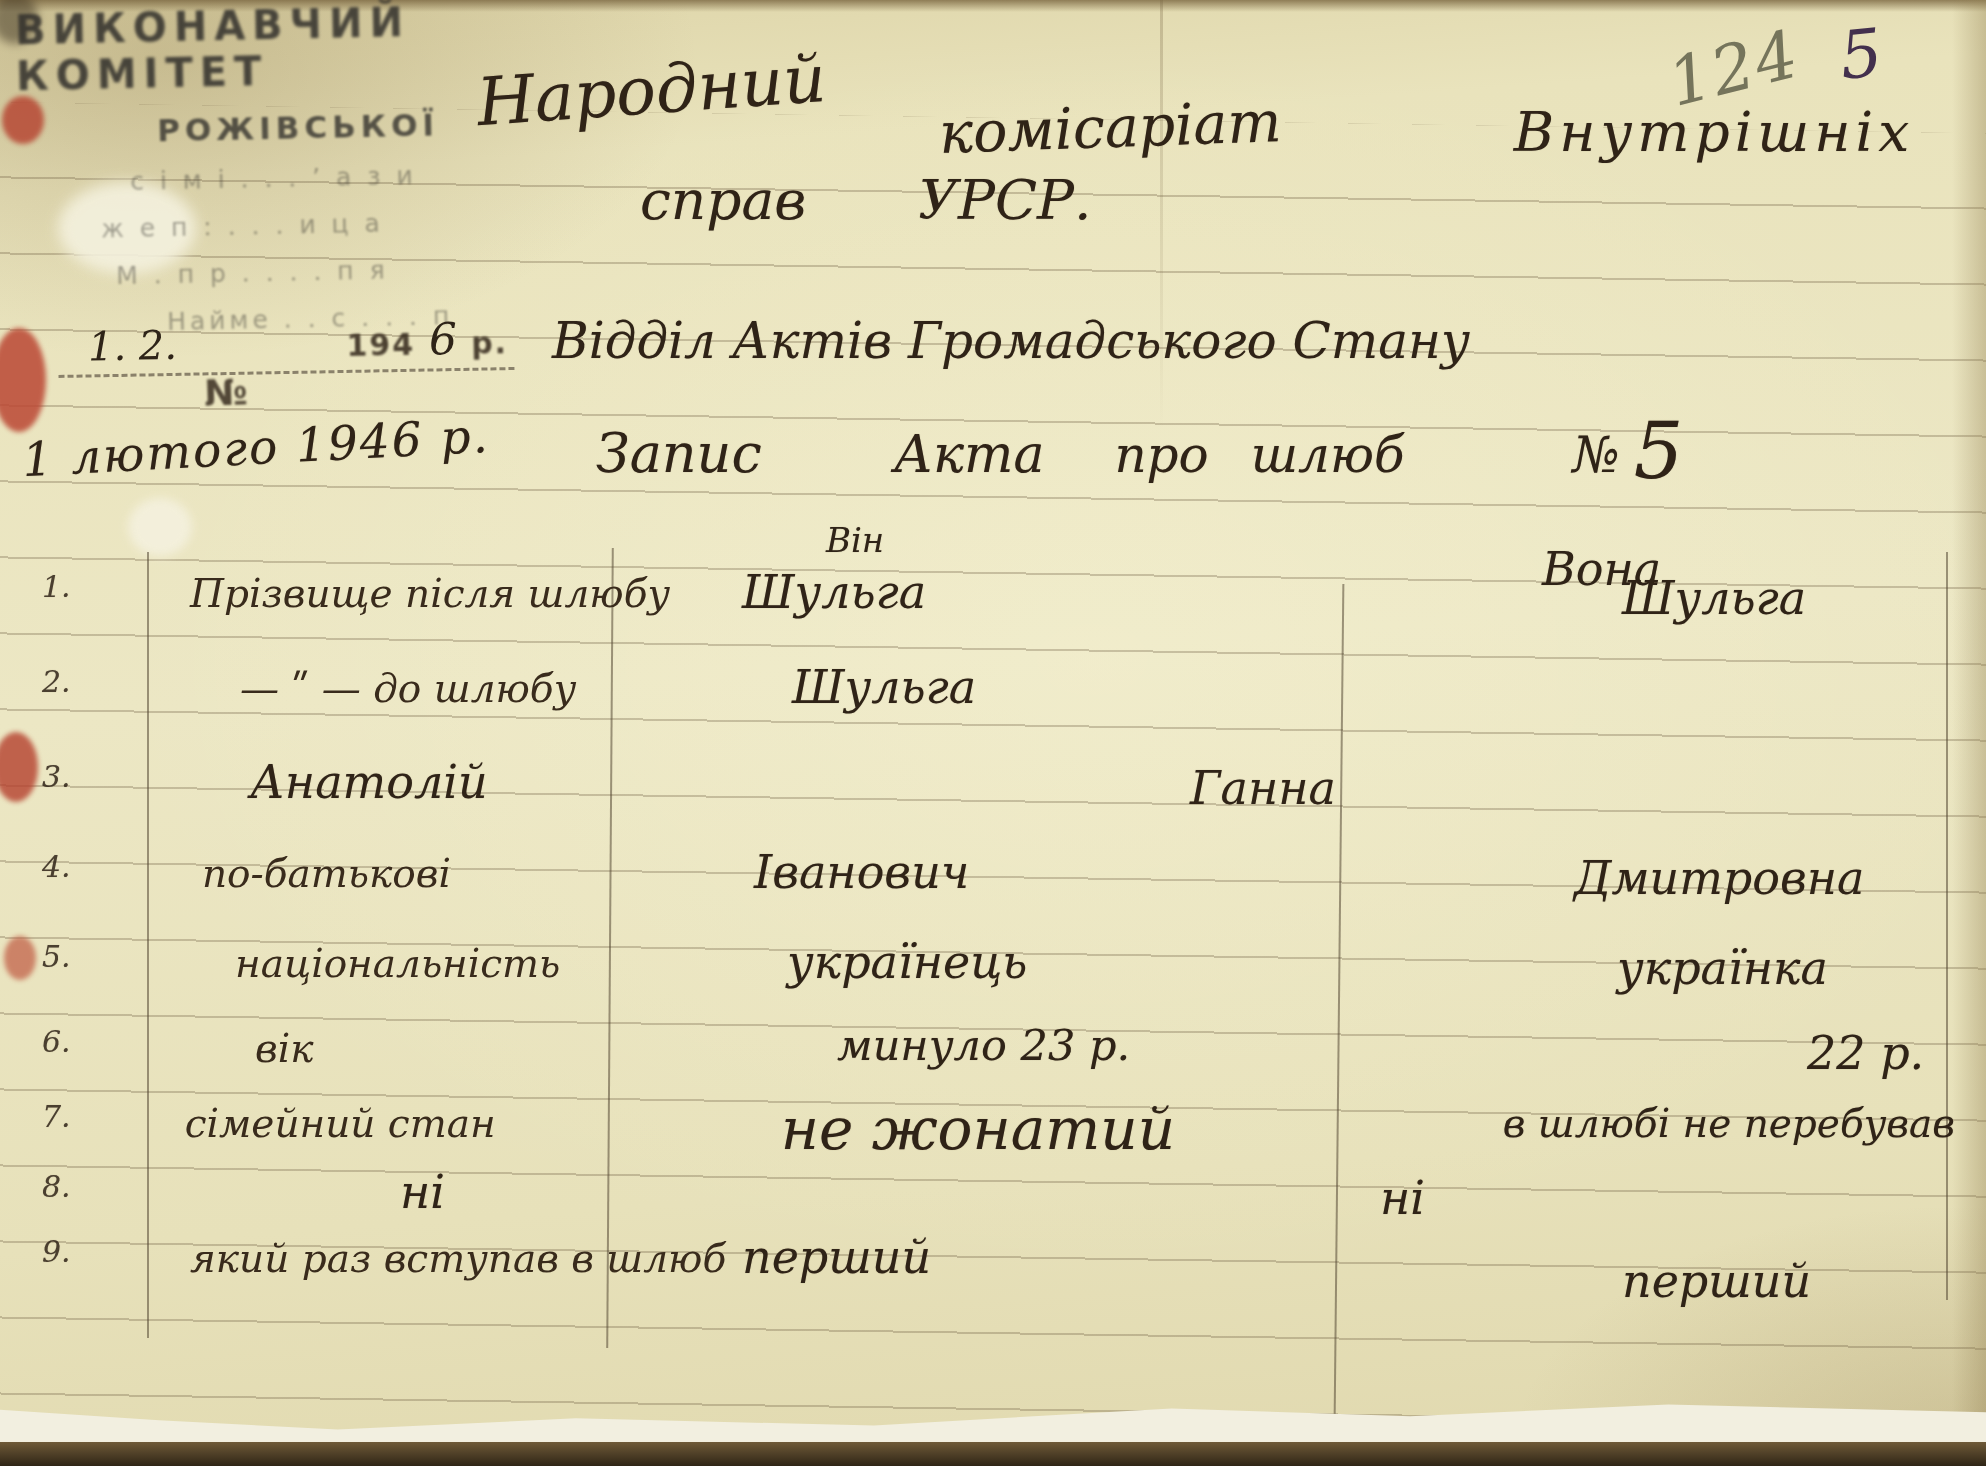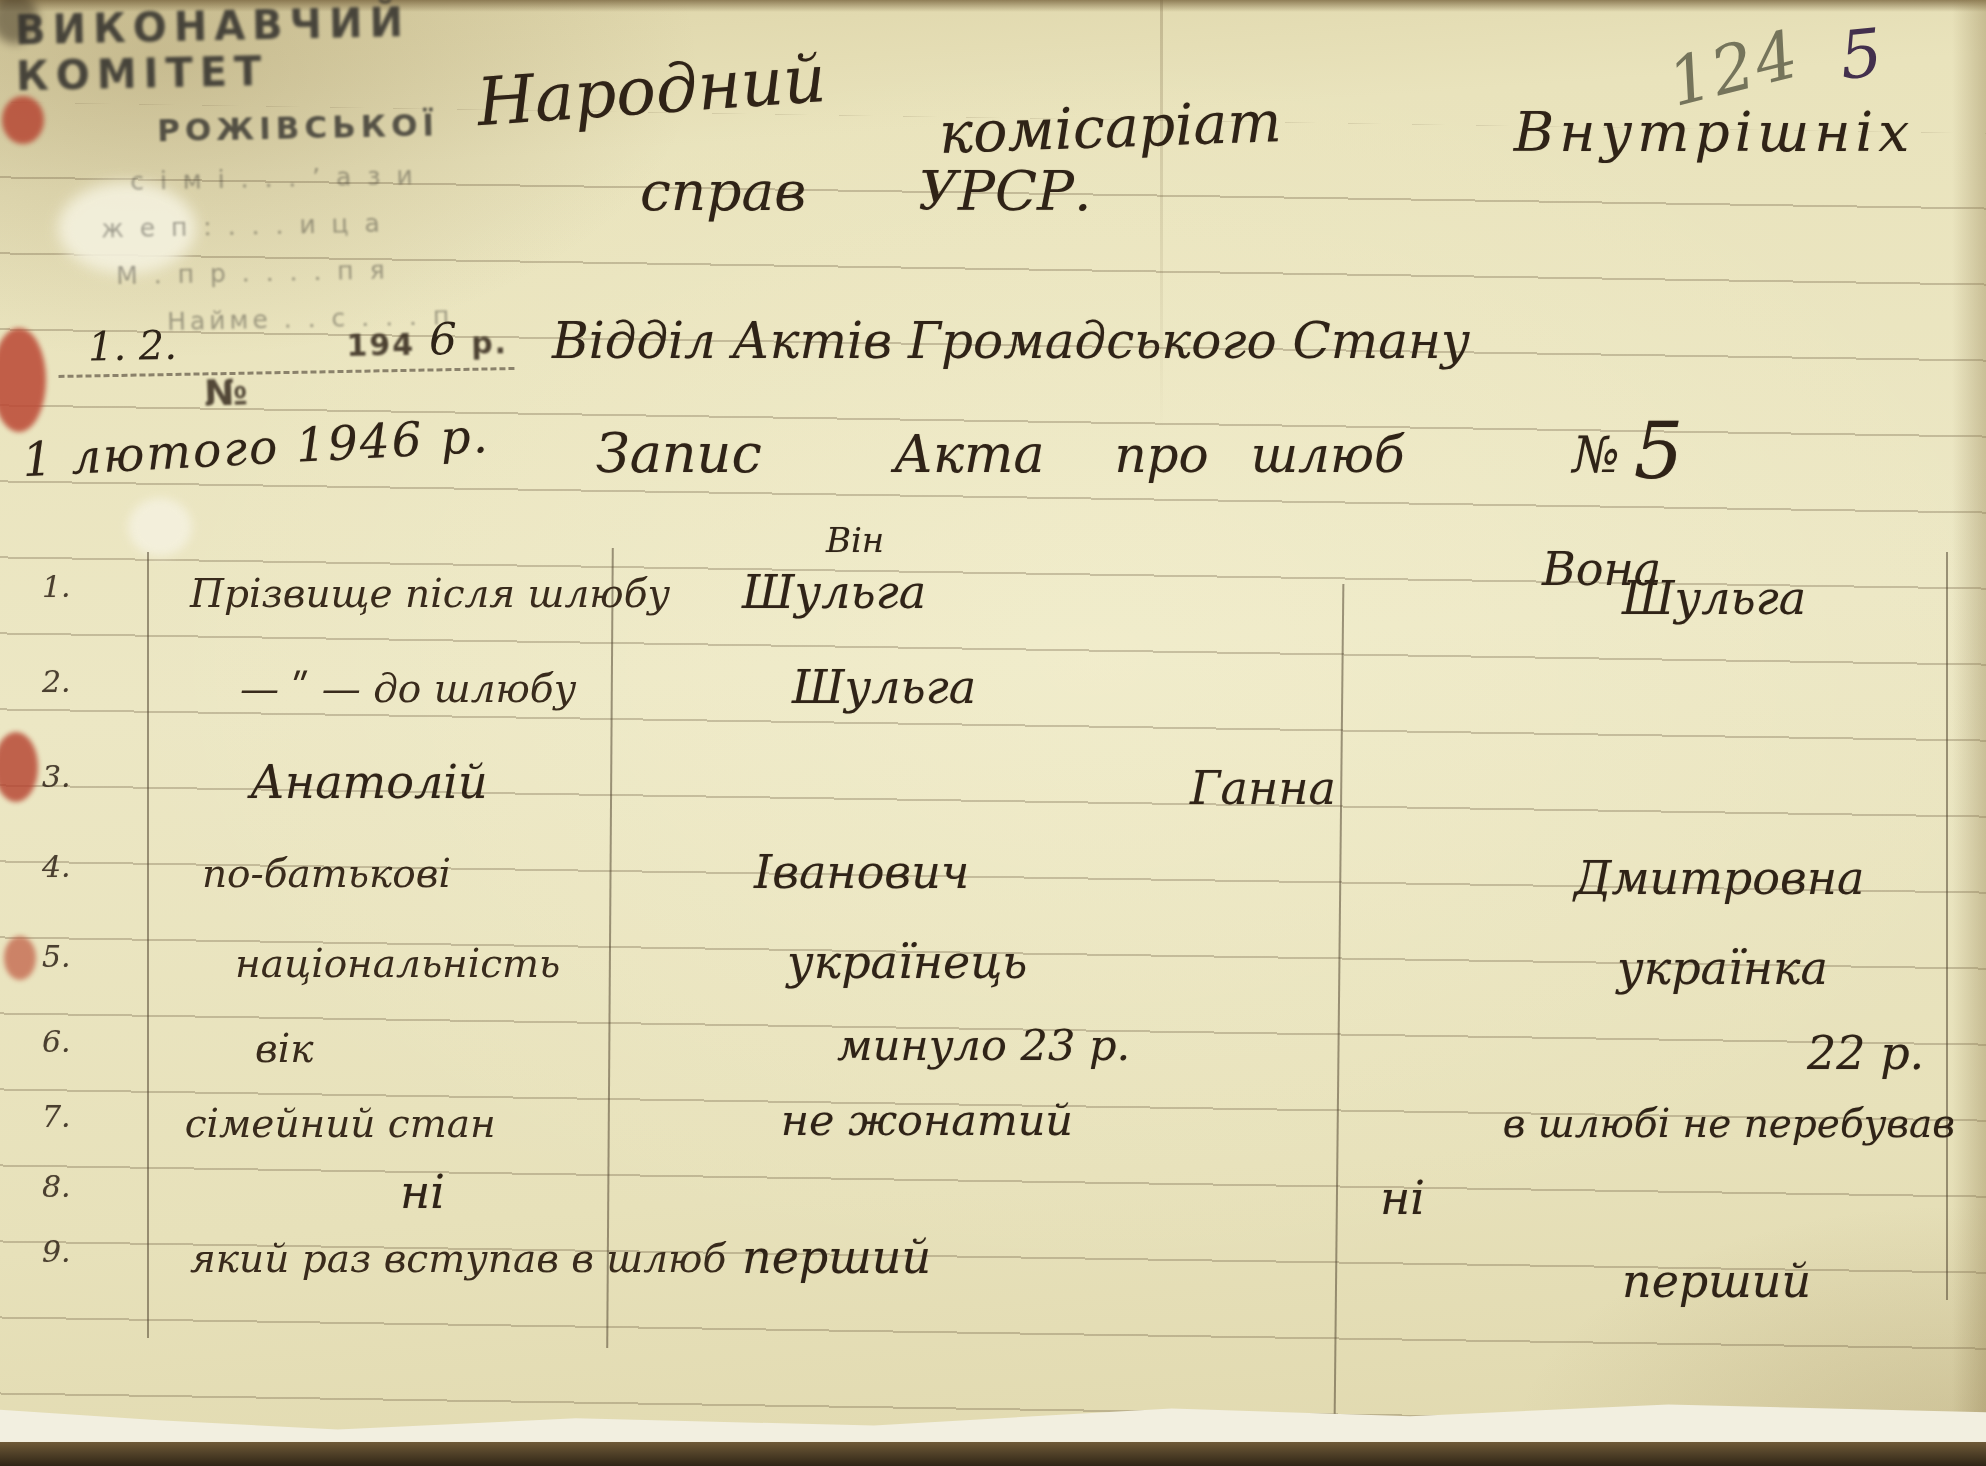--- a/index.html
+++ b/index.html
@@ -71,21 +71,21 @@
     color:rgba(96,96,74,.85); transform:rotate(-14deg); letter-spacing:2px;}
   .pnum-ink{position:absolute; left:1840px; top:16px; font-style:italic; font-size:66px;
     color:#43304d; transform:rotate(-6deg);}
   
   .hwt{font-style:italic; color:#2f2317; text-shadow:0 0 1px rgba(55,38,20,.35);}
   
   .h1{position:absolute; left:478px; top:52px; display:flex; white-space:nowrap;}
   .h1 .w0{font-size:66px; transform:rotate(-4deg);}
   .h1 .w1{font-size:57px; margin:42px 0 0 112px; transform:rotate(-2deg);}
   .h1 .w2{font-size:55px; margin:48px 0 0 232px; letter-spacing:5px;}
-  .h2{position:absolute; left:640px; top:159px; display:flex; gap:112px; font-size:55px;}
+  .h2{position:absolute; left:640px; top:168px; display:flex; gap:112px; font-size:55px;}
   .h3{position:absolute; left:552px; top:312px; display:flex; gap:92px; font-size:50px; white-space:nowrap;}
   .h4{position:absolute; left:596px; top:400px; display:flex; align-items:baseline; white-space:nowrap;}
   .h4 .r0{font-size:54px;}
   .h4 .r1{font-size:52px; margin-left:132px;}
   .h4 .r2{font-size:50px; margin-left:70px;text-align:center;}
   .h4 .r3{font-size:50px; margin-left:42px;}
   .h4 .sign{font-size:50px; margin-left:168px;}
   .h4 .num{font-size:78px; margin-left:14px; transform:translateY(6px);}
   .col-he{position:absolute; left:826px; top:520px; font-size:34px;}
   .col-she{position:absolute; left:1542px; top:542px; font-size:46px;}
@@ -110,21 +110,21 @@
   .trow:nth-child(8) .c-label{padding-left:45px;}
   .trow:nth-child(3) .c-she{padding-left:210px;}
   .trow:nth-child(4) .c-she{padding-left:90px;}
   .trow:nth-child(5) .c-she{padding-left:100px;}
   .trow:nth-child(6) .c-she{padding-left:240px;}
   .trow:nth-child(7) .c-she{padding-left:25px; font-size:39px;}
   .trow:nth-child(8) .c-he{padding-left:240px;}
   .trow:nth-child(8) .c-she{padding-left:250px;}
   .trow:nth-child(9) .c-she{padding-top:34px;}
   .trow:nth-child(6) .c-he{padding-left:120px; font-size:43px;}
-  .trow:nth-child(7) .c-he{padding-left:155px; font-size:43px;}
+  .trow:nth-child(7) .c-he{padding-left:155px; font-size:58px;}
 </style>
 </head>
 <body>
 
 <div class="page">
 
   <div class="ruled"></div>
 
   <div class="top-edge"></div>
   <div class="right-edge"></div>

